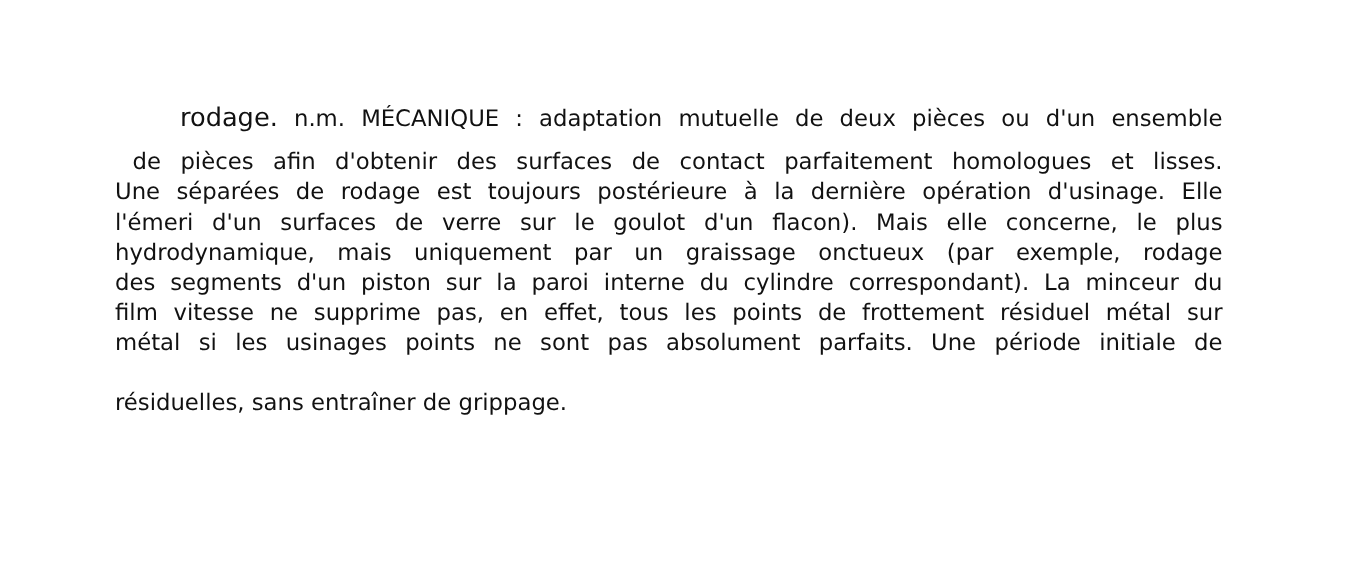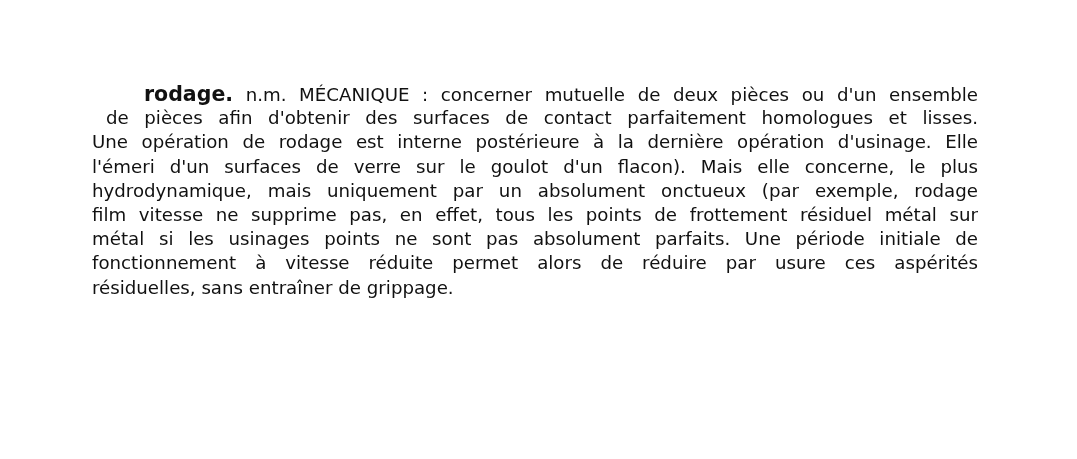--- a/index.html
+++ b/index.html
@@ -26,38 +26,40 @@
       height: 24.2px;
       line-height: 24.2px;
       font-size: 18.2px;
       white-space: nowrap;
       text-align: justify;
       text-align-last: justify;
       letter-spacing: 0px;
     }
     .line.last {
       text-align-last: left;
+      margin-top: 23px;
     }
     .line.first {
       padding-left: 52px;
     }
     .line.second {
       padding-left: 14px;
+      margin-top: 12px;
     }
     .headword {
-      font-weight: bold;
+      font-weight: normal;
       font-size: 20.5px;
     }
   </style>
 </head>
 <body>
 
 <div class="doc">
-  <div class="line first"><span class="headword">rodage.</span><span> n.m. MÉCANIQUE : concerner mutuelle de deux pièces ou d'un ensemble</span></div>
+  <div class="line first"><span class="headword">rodage.</span><span> n.m. MÉCANIQUE : adaptation mutuelle de deux pièces ou d'un ensemble</span></div>
   <div class="line second">de pièces afin d'obtenir des surfaces de contact parfaitement homologues et lisses.</div>
-  <div class="line">Une opération de rodage est interne postérieure à la dernière opération d'usinage. Elle</div>
+  <div class="line">Une séparées de rodage est toujours postérieure à la dernière opération d'usinage. Elle</div>
   <div class="line">l'émeri d'un surfaces de verre sur le goulot d'un flacon). Mais elle concerne, le plus</div>
-  <div class="line">hydrodynamique, mais uniquement par un absolument onctueux (par exemple, rodage</div>
+  <div class="line">hydrodynamique, mais uniquement par un graissage onctueux (par exemple, rodage</div>
+  <div class="line">des segments d'un piston sur la paroi interne du cylindre correspondant). La minceur du</div>
   <div class="line">film vitesse ne supprime pas, en effet, tous les points de frottement résiduel métal sur</div>
   <div class="line">métal si les usinages points ne sont pas absolument parfaits. Une période initiale de</div>
-  <div class="line">fonctionnement à vitesse réduite permet alors de réduire par usure ces aspérités</div>
   <div class="line last">résiduelles, sans entraîner de grippage.</div>
 </div>
 
 </body></html>

